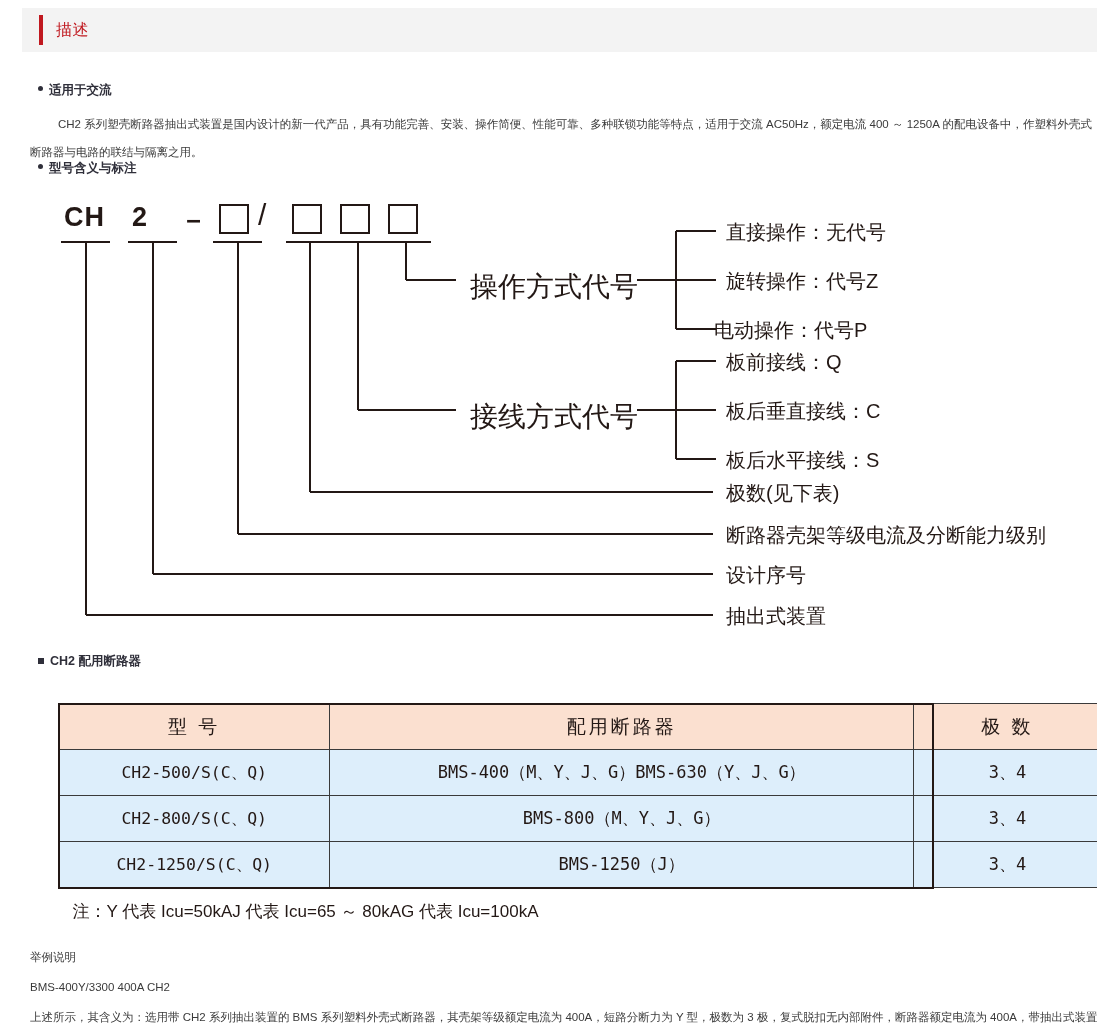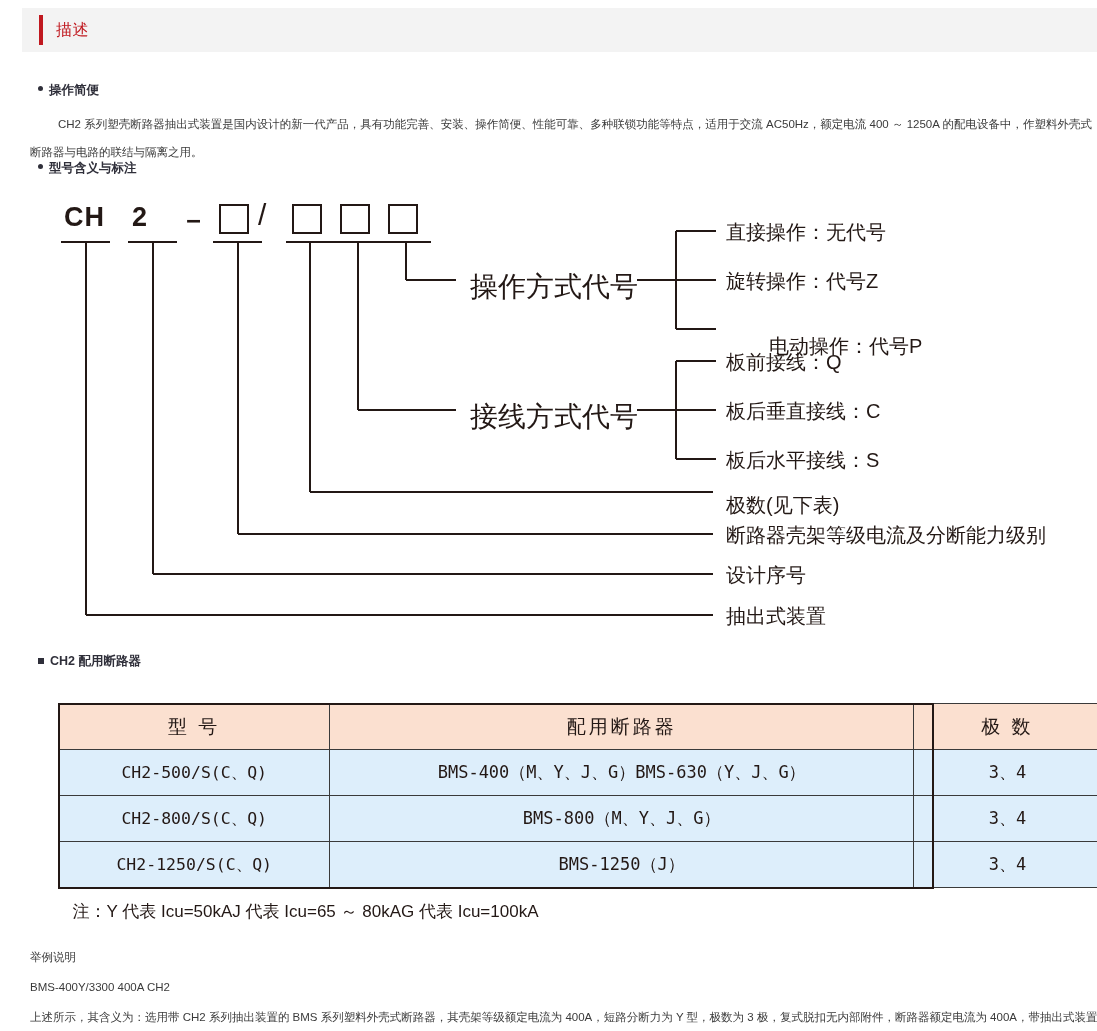--- a/index.html
+++ b/index.html
@@ -130,21 +130,21 @@
 <body>
 
 <div class="page">
 
   <div class="section-banner">
     <div class="banner-bar"></div>
     <div class="banner-title">描述</div>
   </div>
 
   <div class="bullet-head" style="left:38px; top:82px;">
-    <span class="dot"></span><span>操作简便</span>
+    <span class="dot"></span><span>适用于交流</span>
   </div>
 
   <div class="para" style="left:30px; top:110px; width:1062px;">
     <span class="indent"></span><span>CH2 系列塑壳断路器抽出式装置是国内设计的新一代产品，具有功能完善、安装、操作简便、性能可靠、多种联锁功能等特点，适用于交流 AC50Hz，额定电流 400 ～ 1250A 的配电设备中，作塑料外壳式断路器与电路的联结与隔离之用。</span>
   </div>
 
   <div class="bullet-head" style="left:38px; top:160px;">
     <span class="dot"></span><span>型号含义与标注</span>
   </div>
 
@@ -196,27 +196,27 @@
         <line x1="676" y1="220" x2="716" y2="220"></line>
         <line x1="676" y1="269" x2="716" y2="269"></line>
       </g>
     </svg>
 
     <div class="lbl-mid" style="left:470px; top:78px;">操作方式代号</div>
     <div class="lbl-mid" style="left:470px; top:208px;">接线方式代号</div>
 
     <div class="lbl" style="left:726px; top:29px;">直接操作：无代号</div>
     <div class="lbl" style="left:726px; top:78px;">旋转操作：代号Z</div>
-    <div class="lbl" style="left:769px; top:127px;margin-top:16px;">电动操作：代号P</div>
+    <div class="lbl" style="left:714px; top:127px;">电动操作：代号P</div>
 
     <div class="lbl" style="left:726px; top:159px;">板前接线：Q</div>
     <div class="lbl" style="left:726px; top:208px;">板后垂直接线：C</div>
     <div class="lbl" style="left:726px; top:257px;">板后水平接线：S</div>
 
-    <div class="lbl" style="left:726px; top:302px;">极数(见下表)</div>
+    <div class="lbl" style="left:726px; top:290px;">极数(见下表)</div>
     <div class="lbl" style="left:726px; top:332px;">断路器壳架等级电流及分断能力级别</div>
     <div class="lbl" style="left:726px; top:372px;">设计序号</div>
     <div class="lbl" style="left:726px; top:413px;">抽出式装置</div>
   </div>
 
   <div class="bullet-head" style="left:38px; top:653px;">
     <span class="sq"></span><span>CH2 配用断路器</span>
   </div>
 
   <div class="tbl-wrap">

